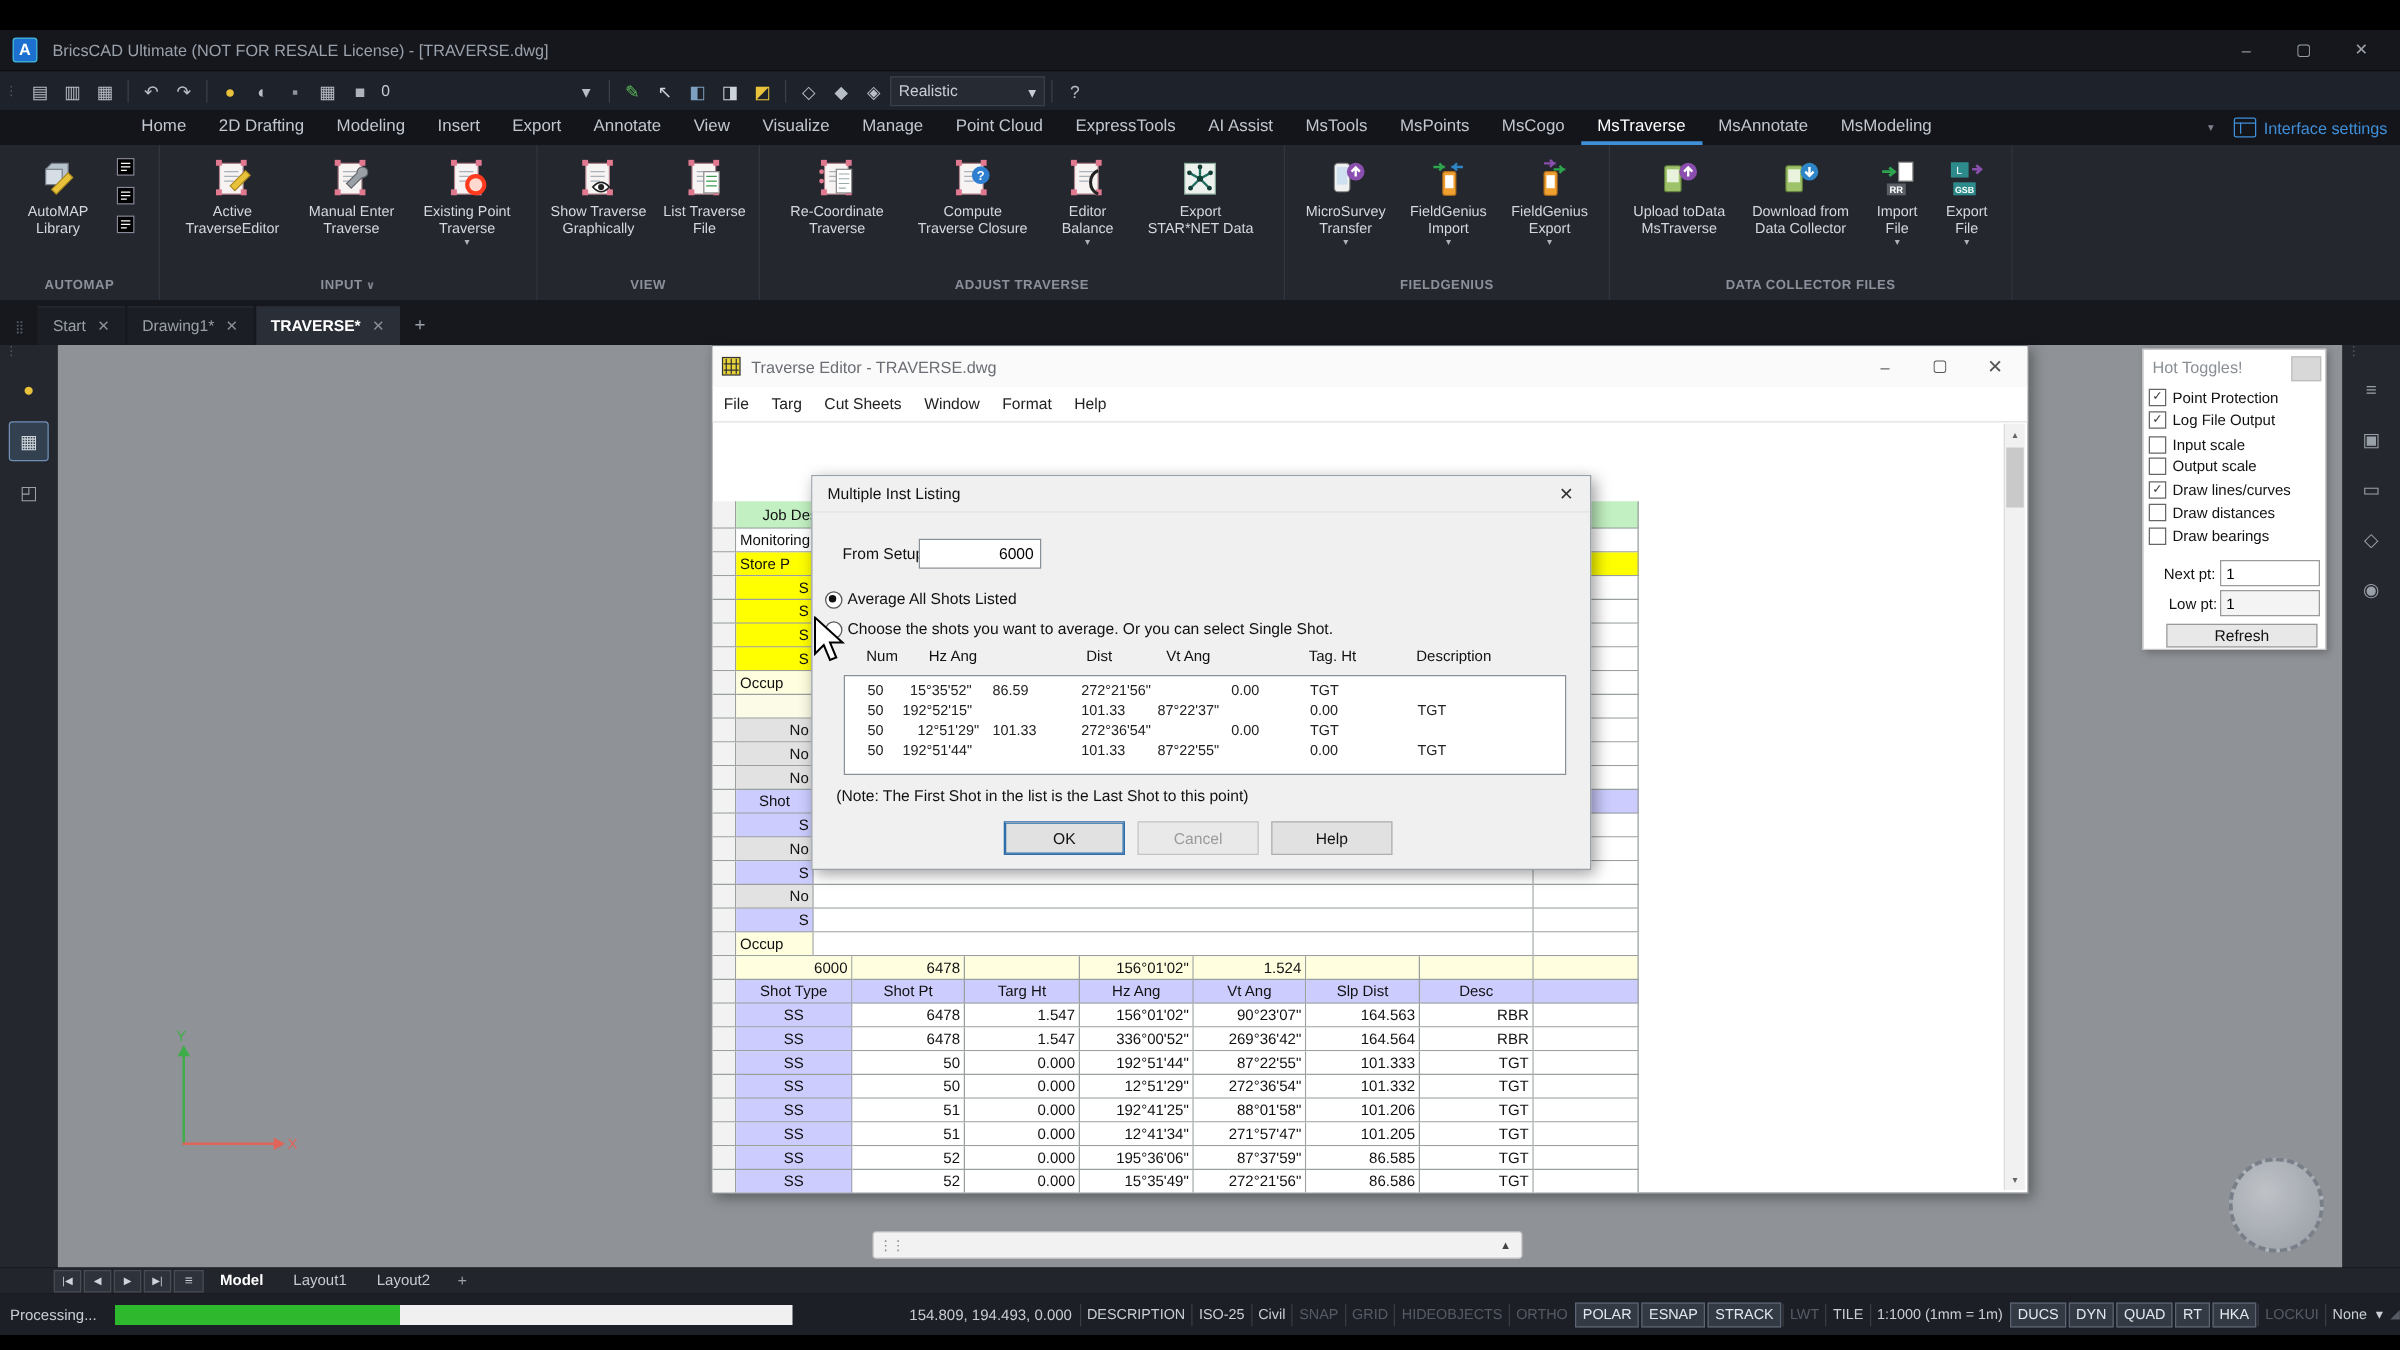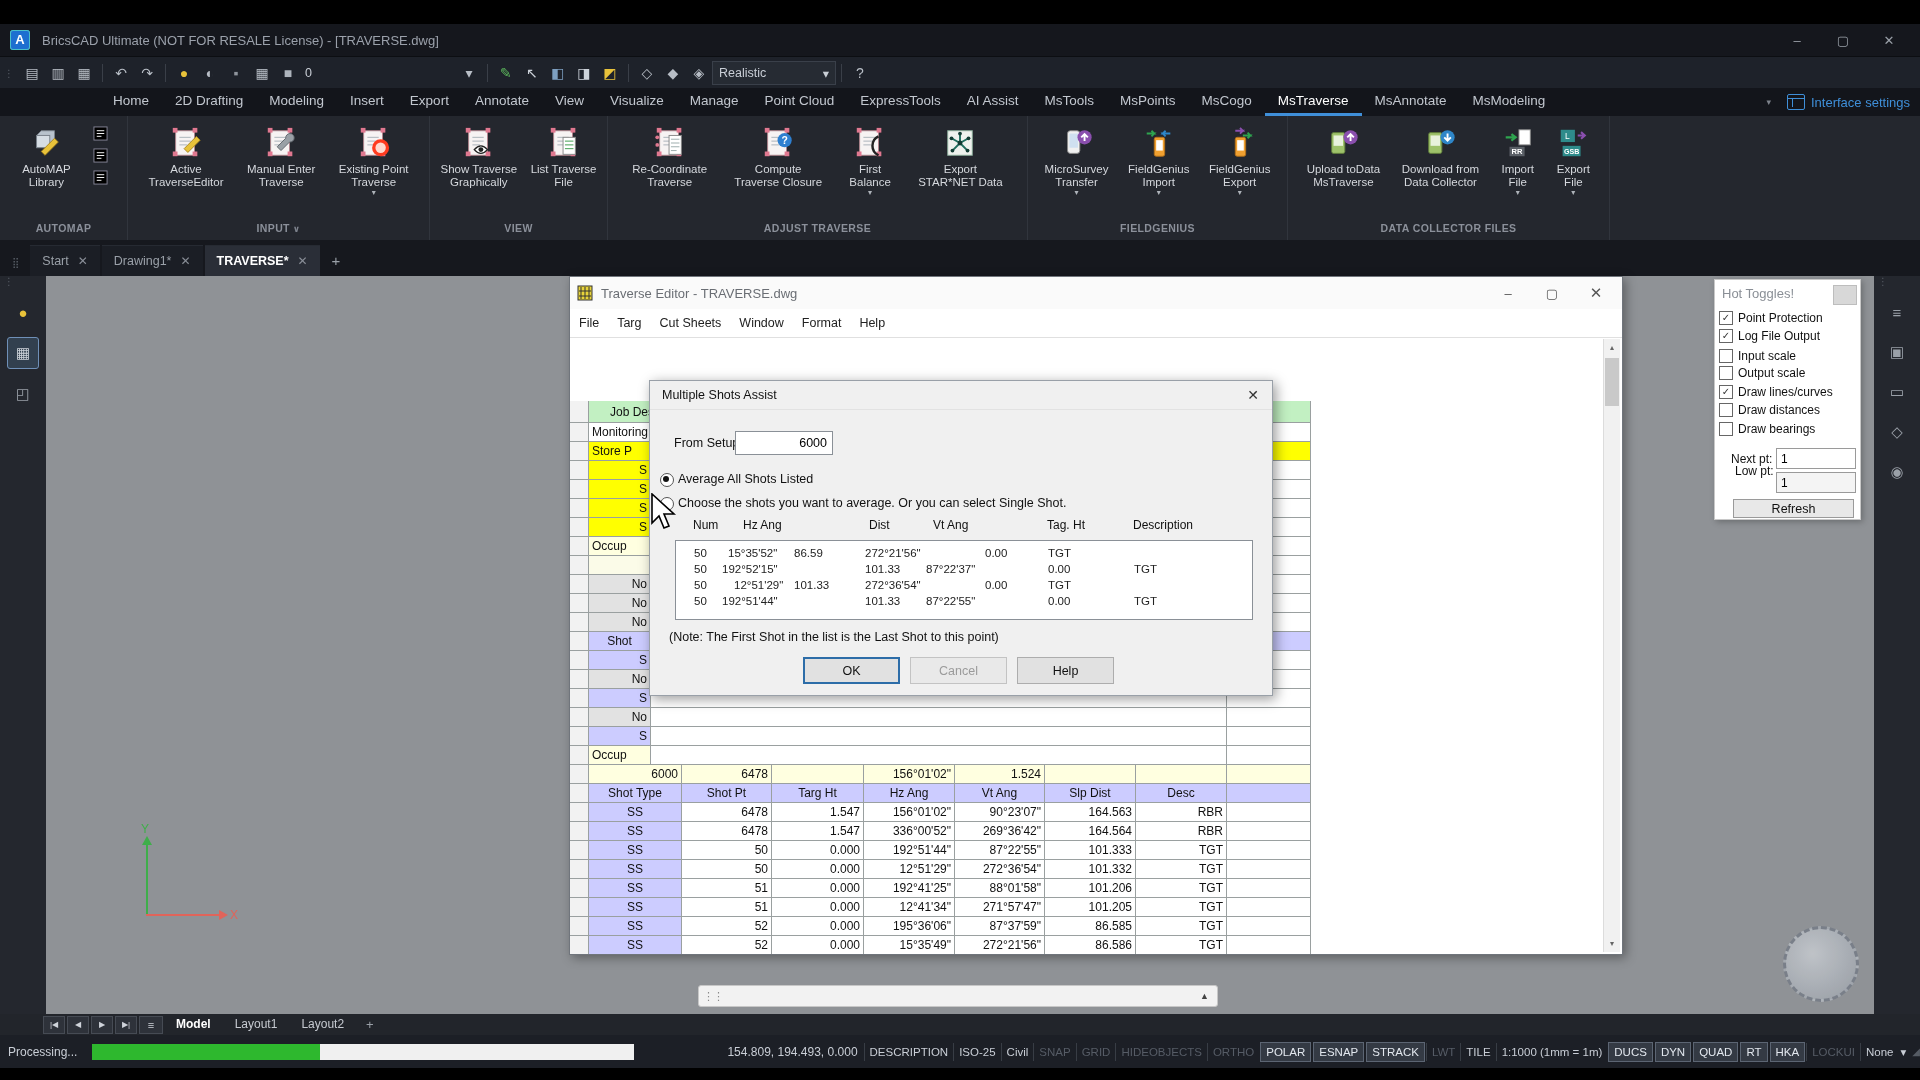--- a/index.html
+++ b/index.html
@@ -407,21 +407,21 @@
                 <rect x="7" y="5" width="20" height="26" rx="1" fill="#f7f3f3" stroke="#b0848c"></rect>
                 <g fill="#e07890">
                   <rect x="4" y="2" width="5" height="5"></rect>
                   <rect x="25" y="2" width="5" height="5"></rect>
                   <rect x="4" y="27" width="5" height="5"></rect>
                   <rect x="25" y="27" width="5" height="5"></rect>
                 </g>
                 <path d="M11 12h12M11 16h12M11 20h8" stroke="#a8b0b8" fill="none"></path>
                 <path d="M27 11 a11 11 0 0 0 0 20" fill="none" stroke="#222" stroke-width="2.6"></path>
               </svg></div>
-            <div>First</div>
+            <div>Editor</div>
             <div>Balance</div>
             <div class="dd">▾</div>
           </div>
           <div class="rbtn">
             <div><svg viewBox="0 0 36 36" width="34" height="34">
                 <rect x="5" y="5" width="26" height="26" fill="#eef2ee" stroke="#8a9"></rect>
                 <g stroke="#1e6e5e" stroke-width="2">
                   <path d="M18 18 L18 8 M18 18 L27 13 M18 18 L26 26 M18 18 L10 26 M18 18 L9 13"></path>
                 </g>
                 <g fill="#123c34">
@@ -861,28 +861,28 @@
           <span class="cb"></span>
           <span class="lbl">Draw distances</span>
         </div>
         <div class="ht-row" style="top: 140.4px; align-items: flex-end;">
           <span class="cb"></span>
           <span class="lbl">Draw bearings</span>
         </div>
       </div>
     <div class="ht-field-label" style="left:16px;top:172px;">Next pt:</div>
     <div class="ht-input" style="top:168px;">1</div>
-    <div class="ht-field-label" style="left:20px;top:184px;">Low pt:</div>
+    <div class="ht-field-label" style="left:20px;top:196px;">Low pt:</div>
     <div class="ht-input" style="top:192px;background:#f4f4f4;">1</div>
     <div id="ht-refresh">Refresh</div>
   </div>
 
   <div class="abs" id="dialog" style="z-index:50;">
     <div id="dlg-title">
-      <span class="t">Multiple Shots Assist</span>
+      <span class="t">Multiple Inst Listing</span>
       <span id="dlg-close">✕</span>
     </div>
     <div class="dlabel" style="left:24px;top:55px;">From Setup</div>
     <div id="dlg-setup-input">6000</div>
     <div class="radio sel" style="left:10px;top:92px;"></div>
     <div class="dlabel" style="left:28px;top:91px;">Average All Shots Listed</div>
     <div class="radio" style="left:10px;top:116px;"></div>
     <div class="dlabel" style="left:28px;top:115px;">Choose the shots you want to average. Or you can select Single Shot.</div>
     <div id="dlg-list-head" style="position:absolute;left:25px;top:137px;width:578px;height:18px;">
         <span class="dl-hcell" style="left: 18px; top: 0px;">Num</span>

